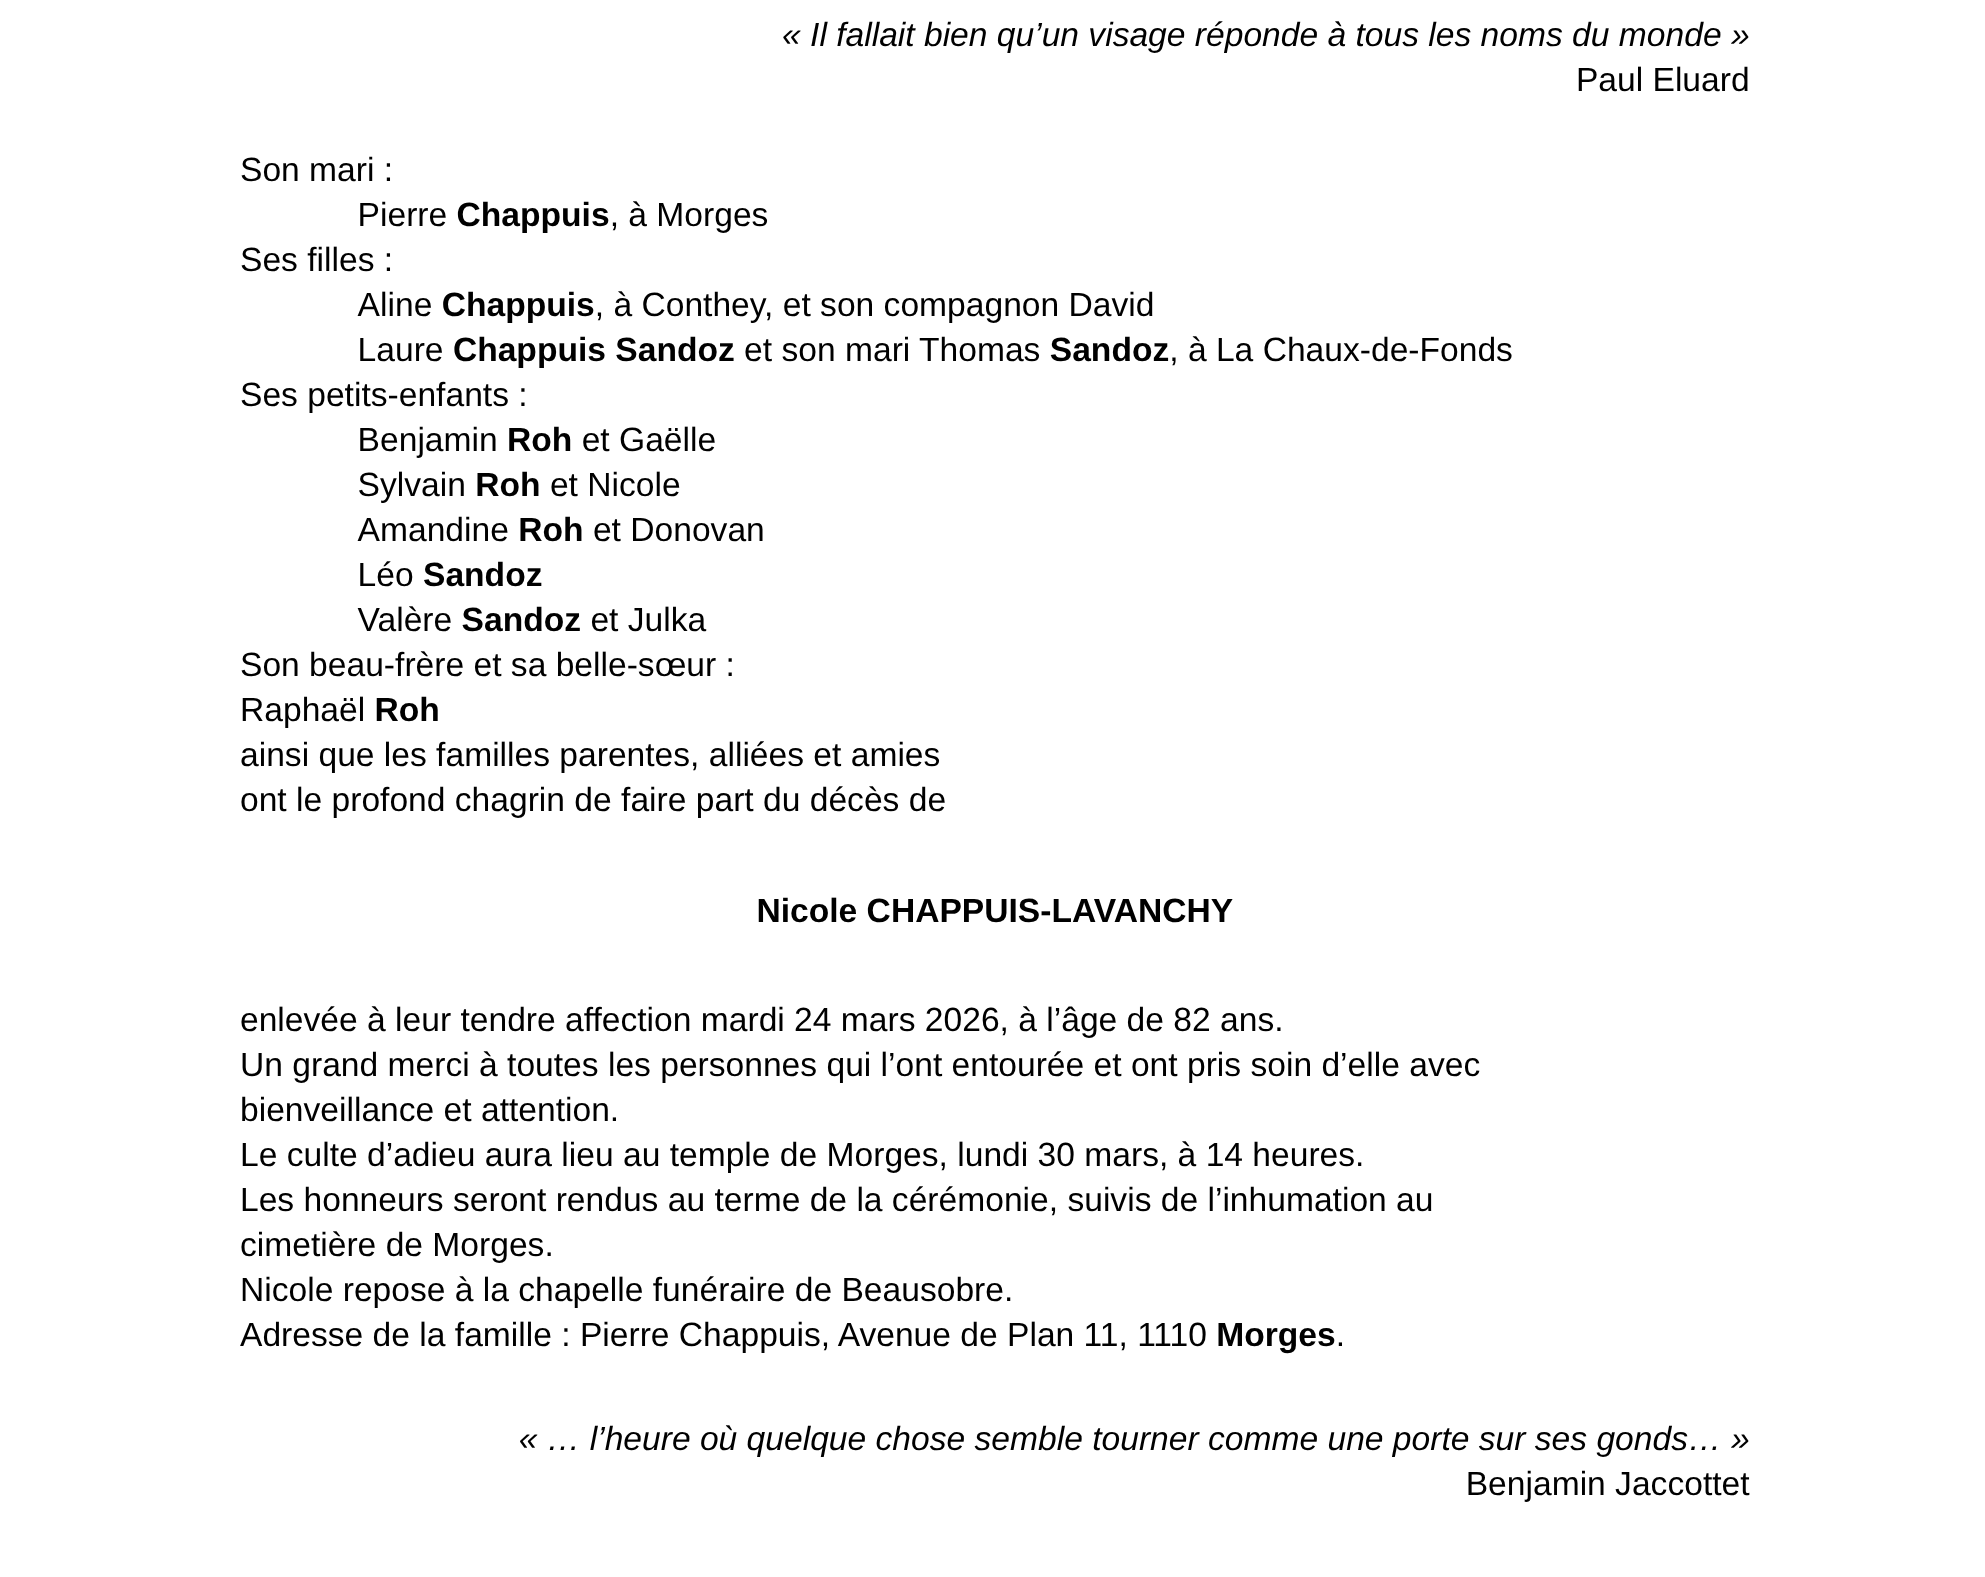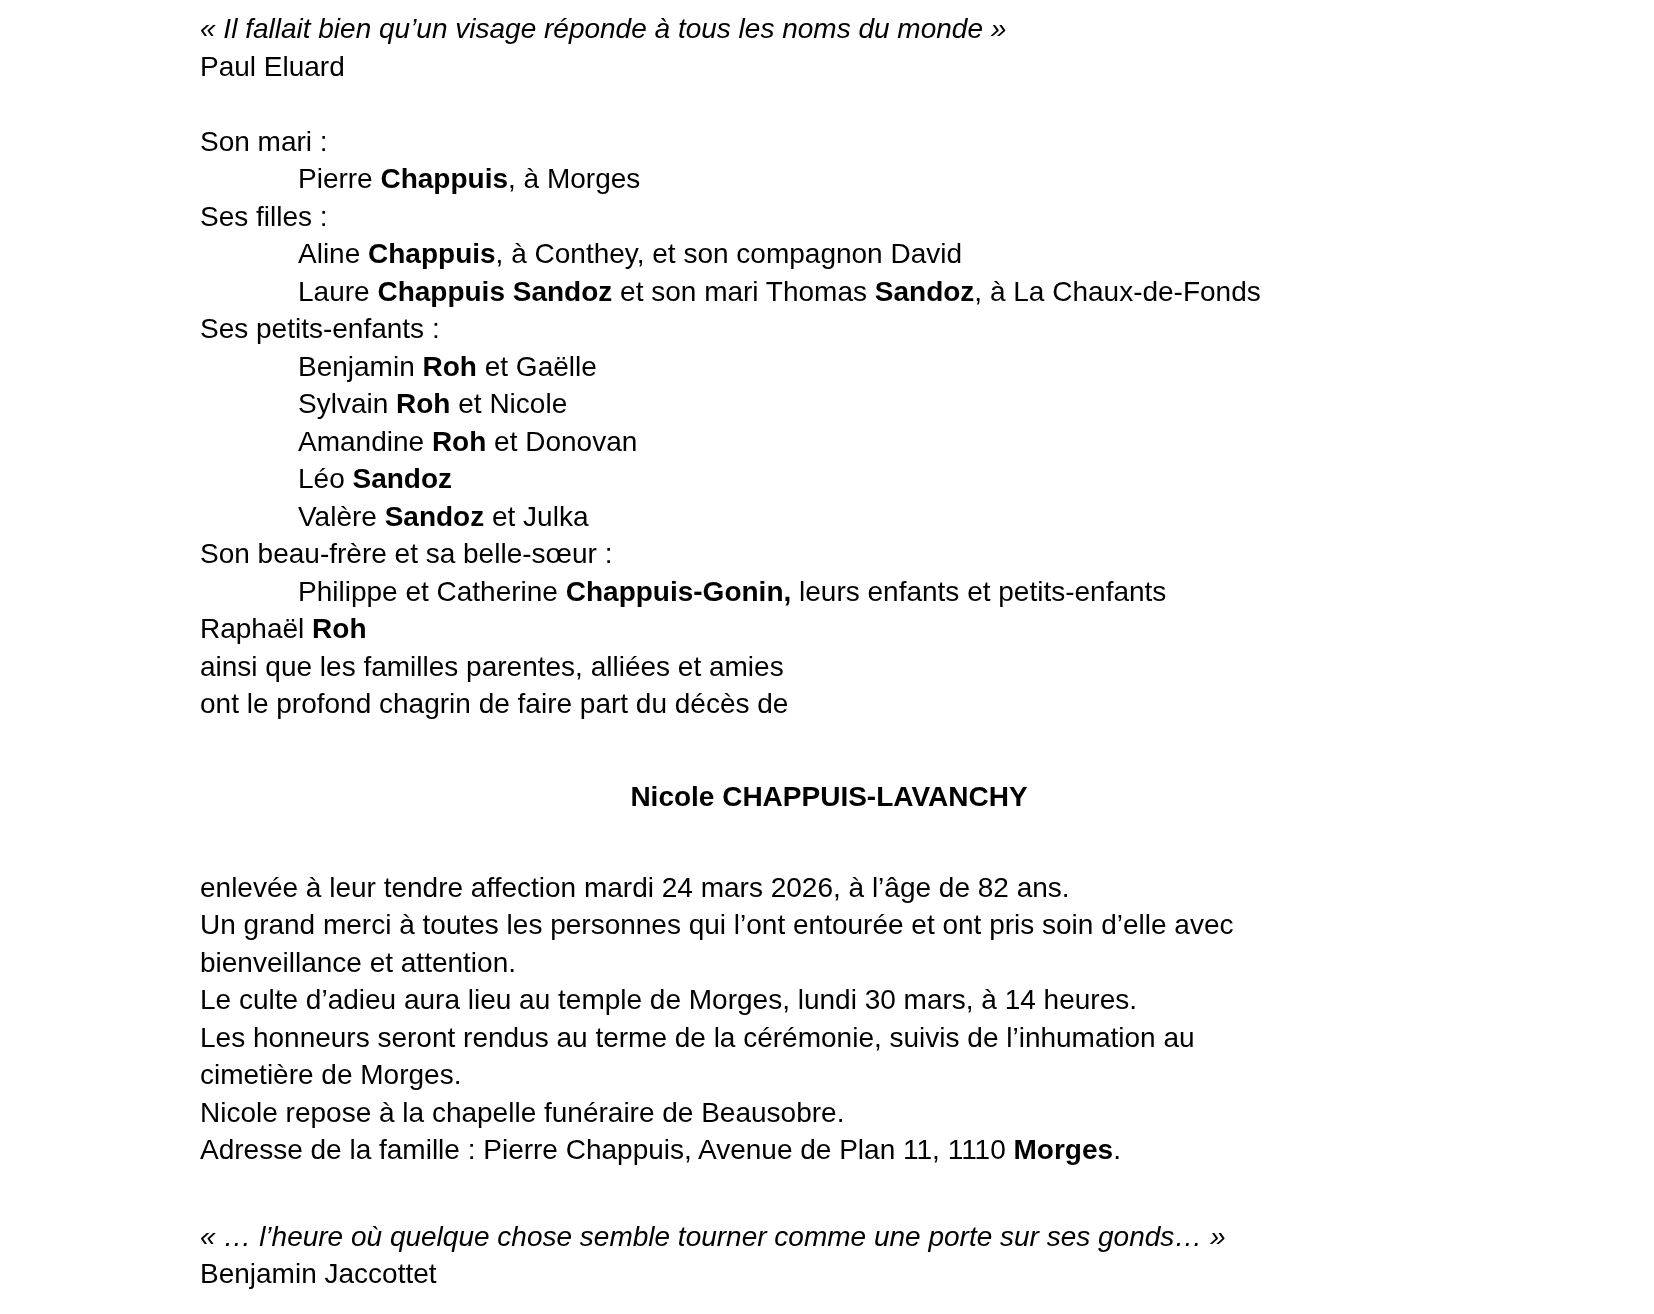--- a/index.html
+++ b/index.html
@@ -11,21 +11,21 @@
     font-family: "Liberation Sans", sans-serif;
     font-size: 28px;
     overflow: hidden;
   }
   .doc {
     width: 1654px;
     height: 1314px;
     padding: 10px 196px 0 200px;
   }
   .epigraph {
-    text-align: left;
+    text-align: right;
     line-height: 37.5px;
     white-space: nowrap;
   }
   .epigraph .quote { font-style: italic; }
   .epigraph.top { margin-bottom: 37.5px; }
   .epigraph.bottom { margin-top: 49px; }
   .family-list { line-height: 37.5px; }
   .announcement { line-height: 37.5px; margin-top: 48px; }
   .line { white-space: nowrap; }
   .line.indent { padding-left: 98px; }
@@ -55,21 +55,20 @@
       <div class="line"><span>Ses filles :</span></div>
       <div class="line indent"><span>Aline </span><span class="b">Chappuis</span><span>, à Conthey, et son compagnon David</span></div>
       <div class="line indent"><span>Laure </span><span class="b">Chappuis Sandoz</span><span> et son mari Thomas </span><span class="b">Sandoz</span><span>, à La Chaux-de-Fonds</span></div>
       <div class="line"><span>Ses petits-enfants :</span></div>
       <div class="line indent"><span>Benjamin </span><span class="b">Roh</span><span> et Gaëlle</span></div>
       <div class="line indent"><span>Sylvain </span><span class="b">Roh</span><span> et Nicole</span></div>
       <div class="line indent"><span>Amandine </span><span class="b">Roh</span><span> et Donovan</span></div>
       <div class="line indent"><span>Léo </span><span class="b">Sandoz</span></div>
       <div class="line indent"><span>Valère </span><span class="b">Sandoz</span><span> et Julka</span></div>
       <div class="line"><span>Son beau-frère et sa belle-sœur :</span></div>
-      <div class="line indent"><span>Philippe et Catherine </span><span class="b">Chappuis-Gonin,</span><span> leurs enfants et petits-enfants</span></div>
       <div class="line"><span>Raphaël </span><span class="b">Roh</span></div>
       <div class="line"><span>ainsi que les familles parentes, alliées et amies</span></div>
       <div class="line"><span>ont le profond chagrin de faire part du décès de</span></div>
     </div>
 
   <div class="deceased-name">Nicole CHAPPUIS-LAVANCHY</div>
 
   <div class="announcement">
       <div class="line"><span>enlevée à leur tendre affection mardi 24 mars 2026, à l’âge de 82 ans.</span></div>
       <div class="line"><span>Un grand merci à toutes les personnes qui l’ont entourée et ont pris soin d’elle avec</span></div>

